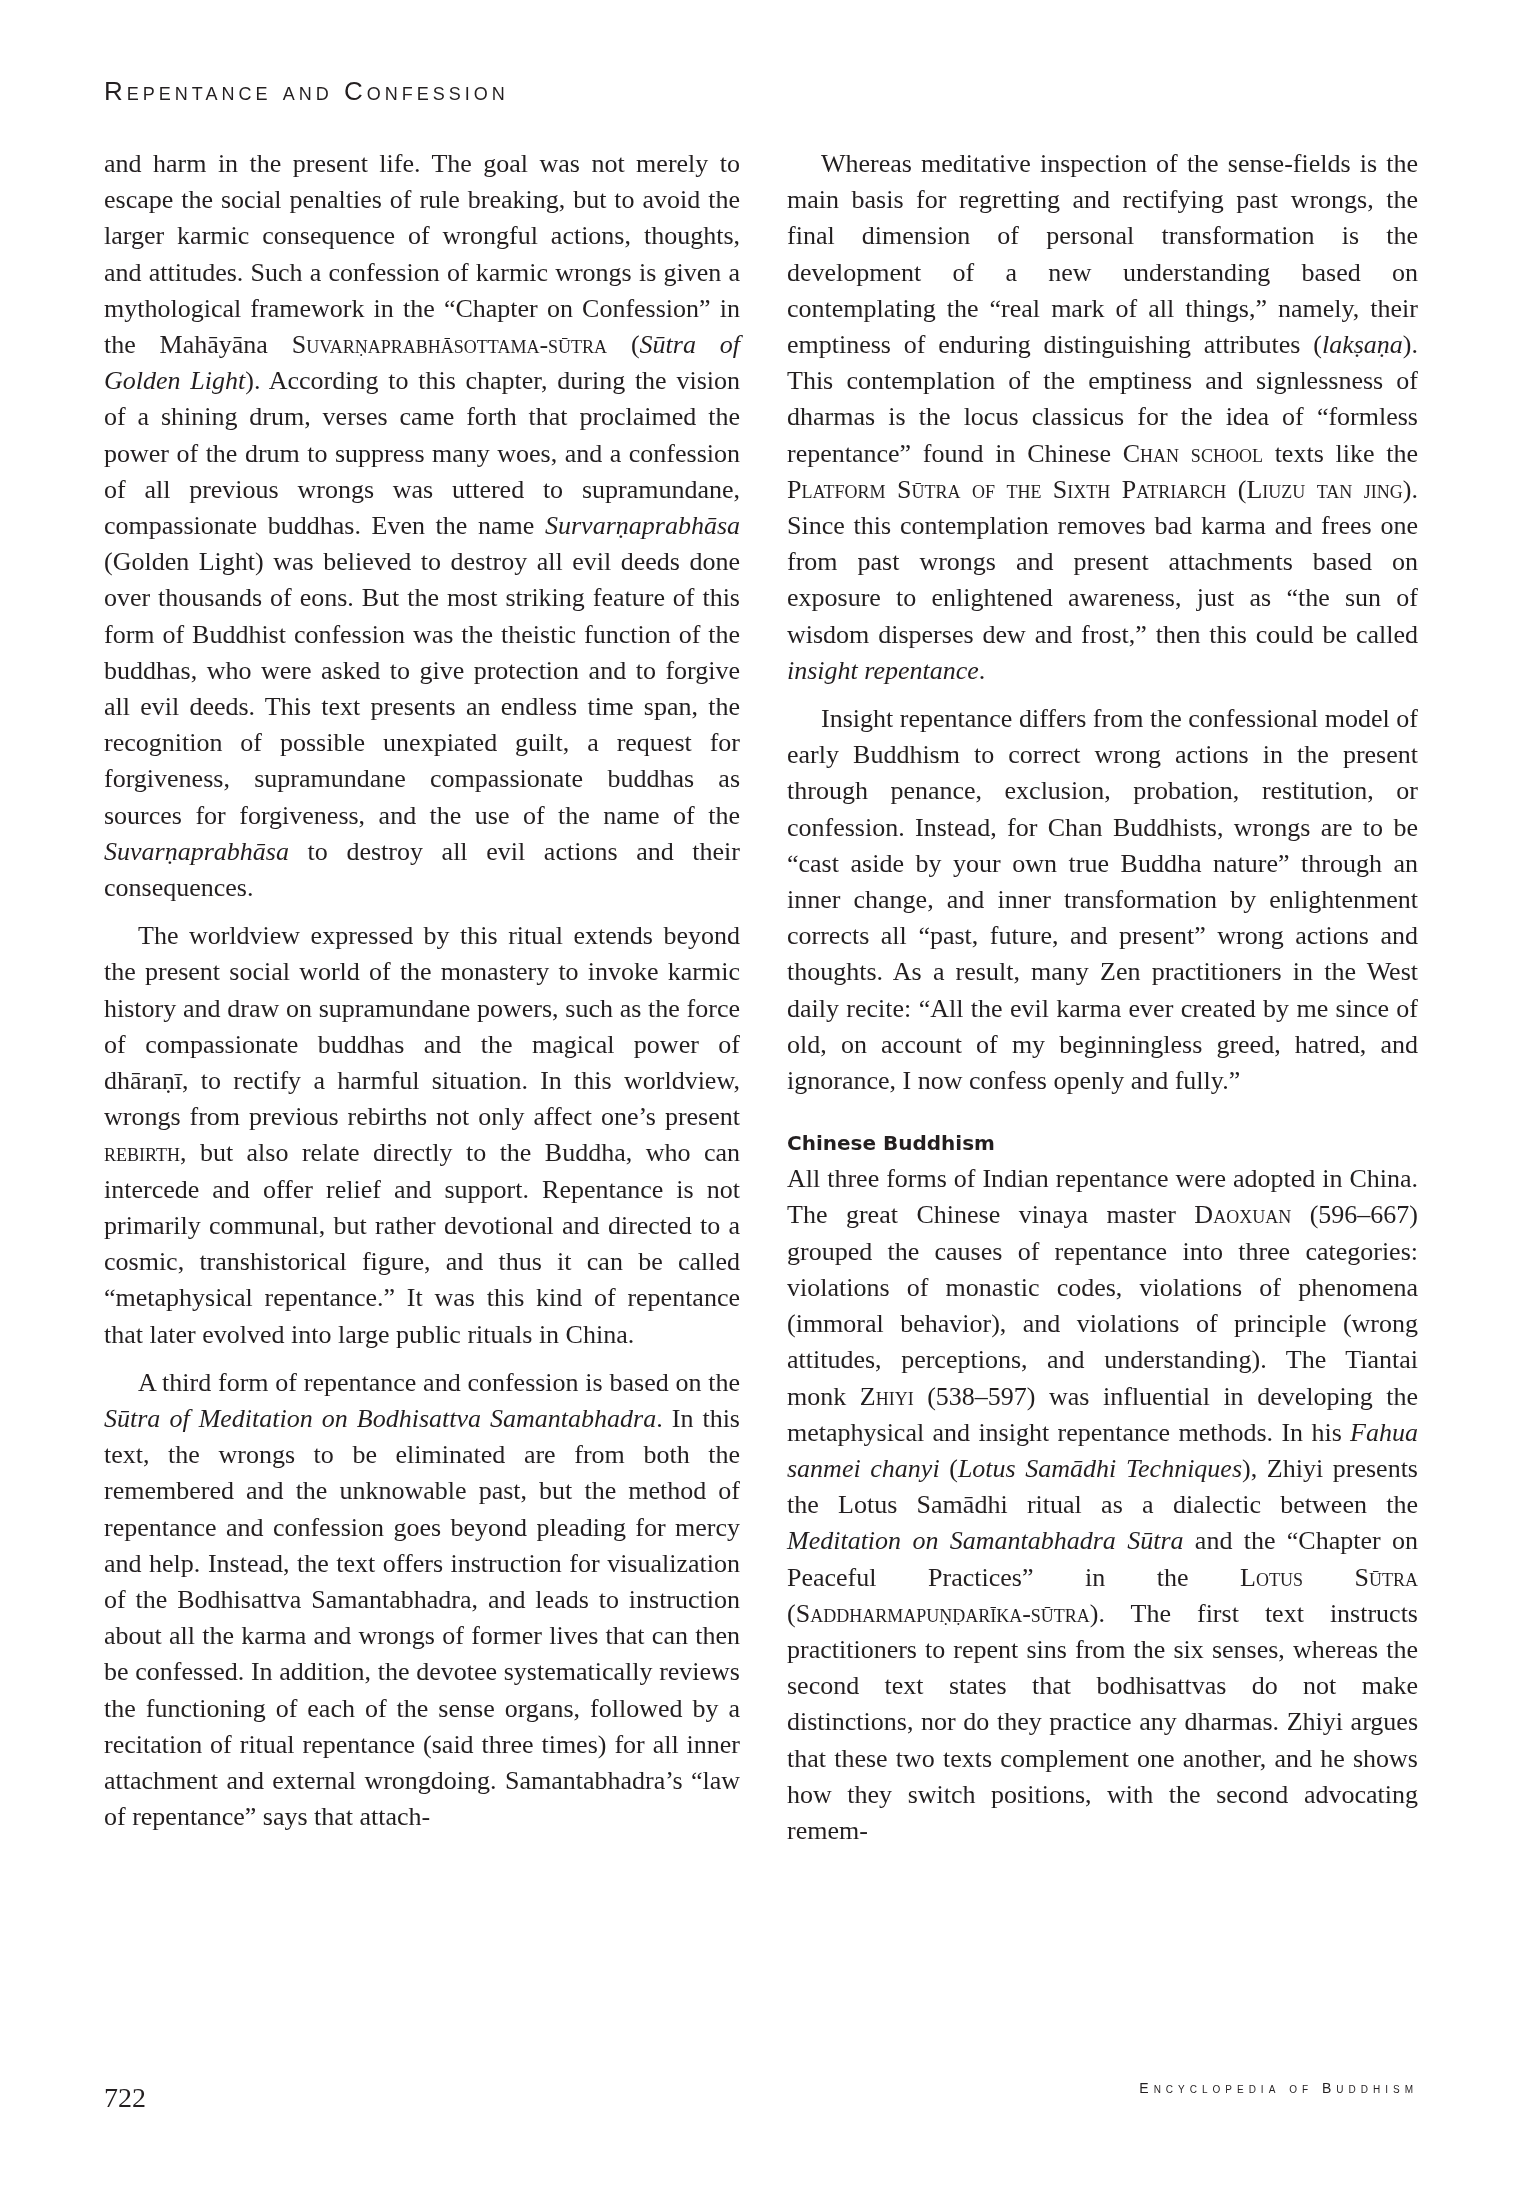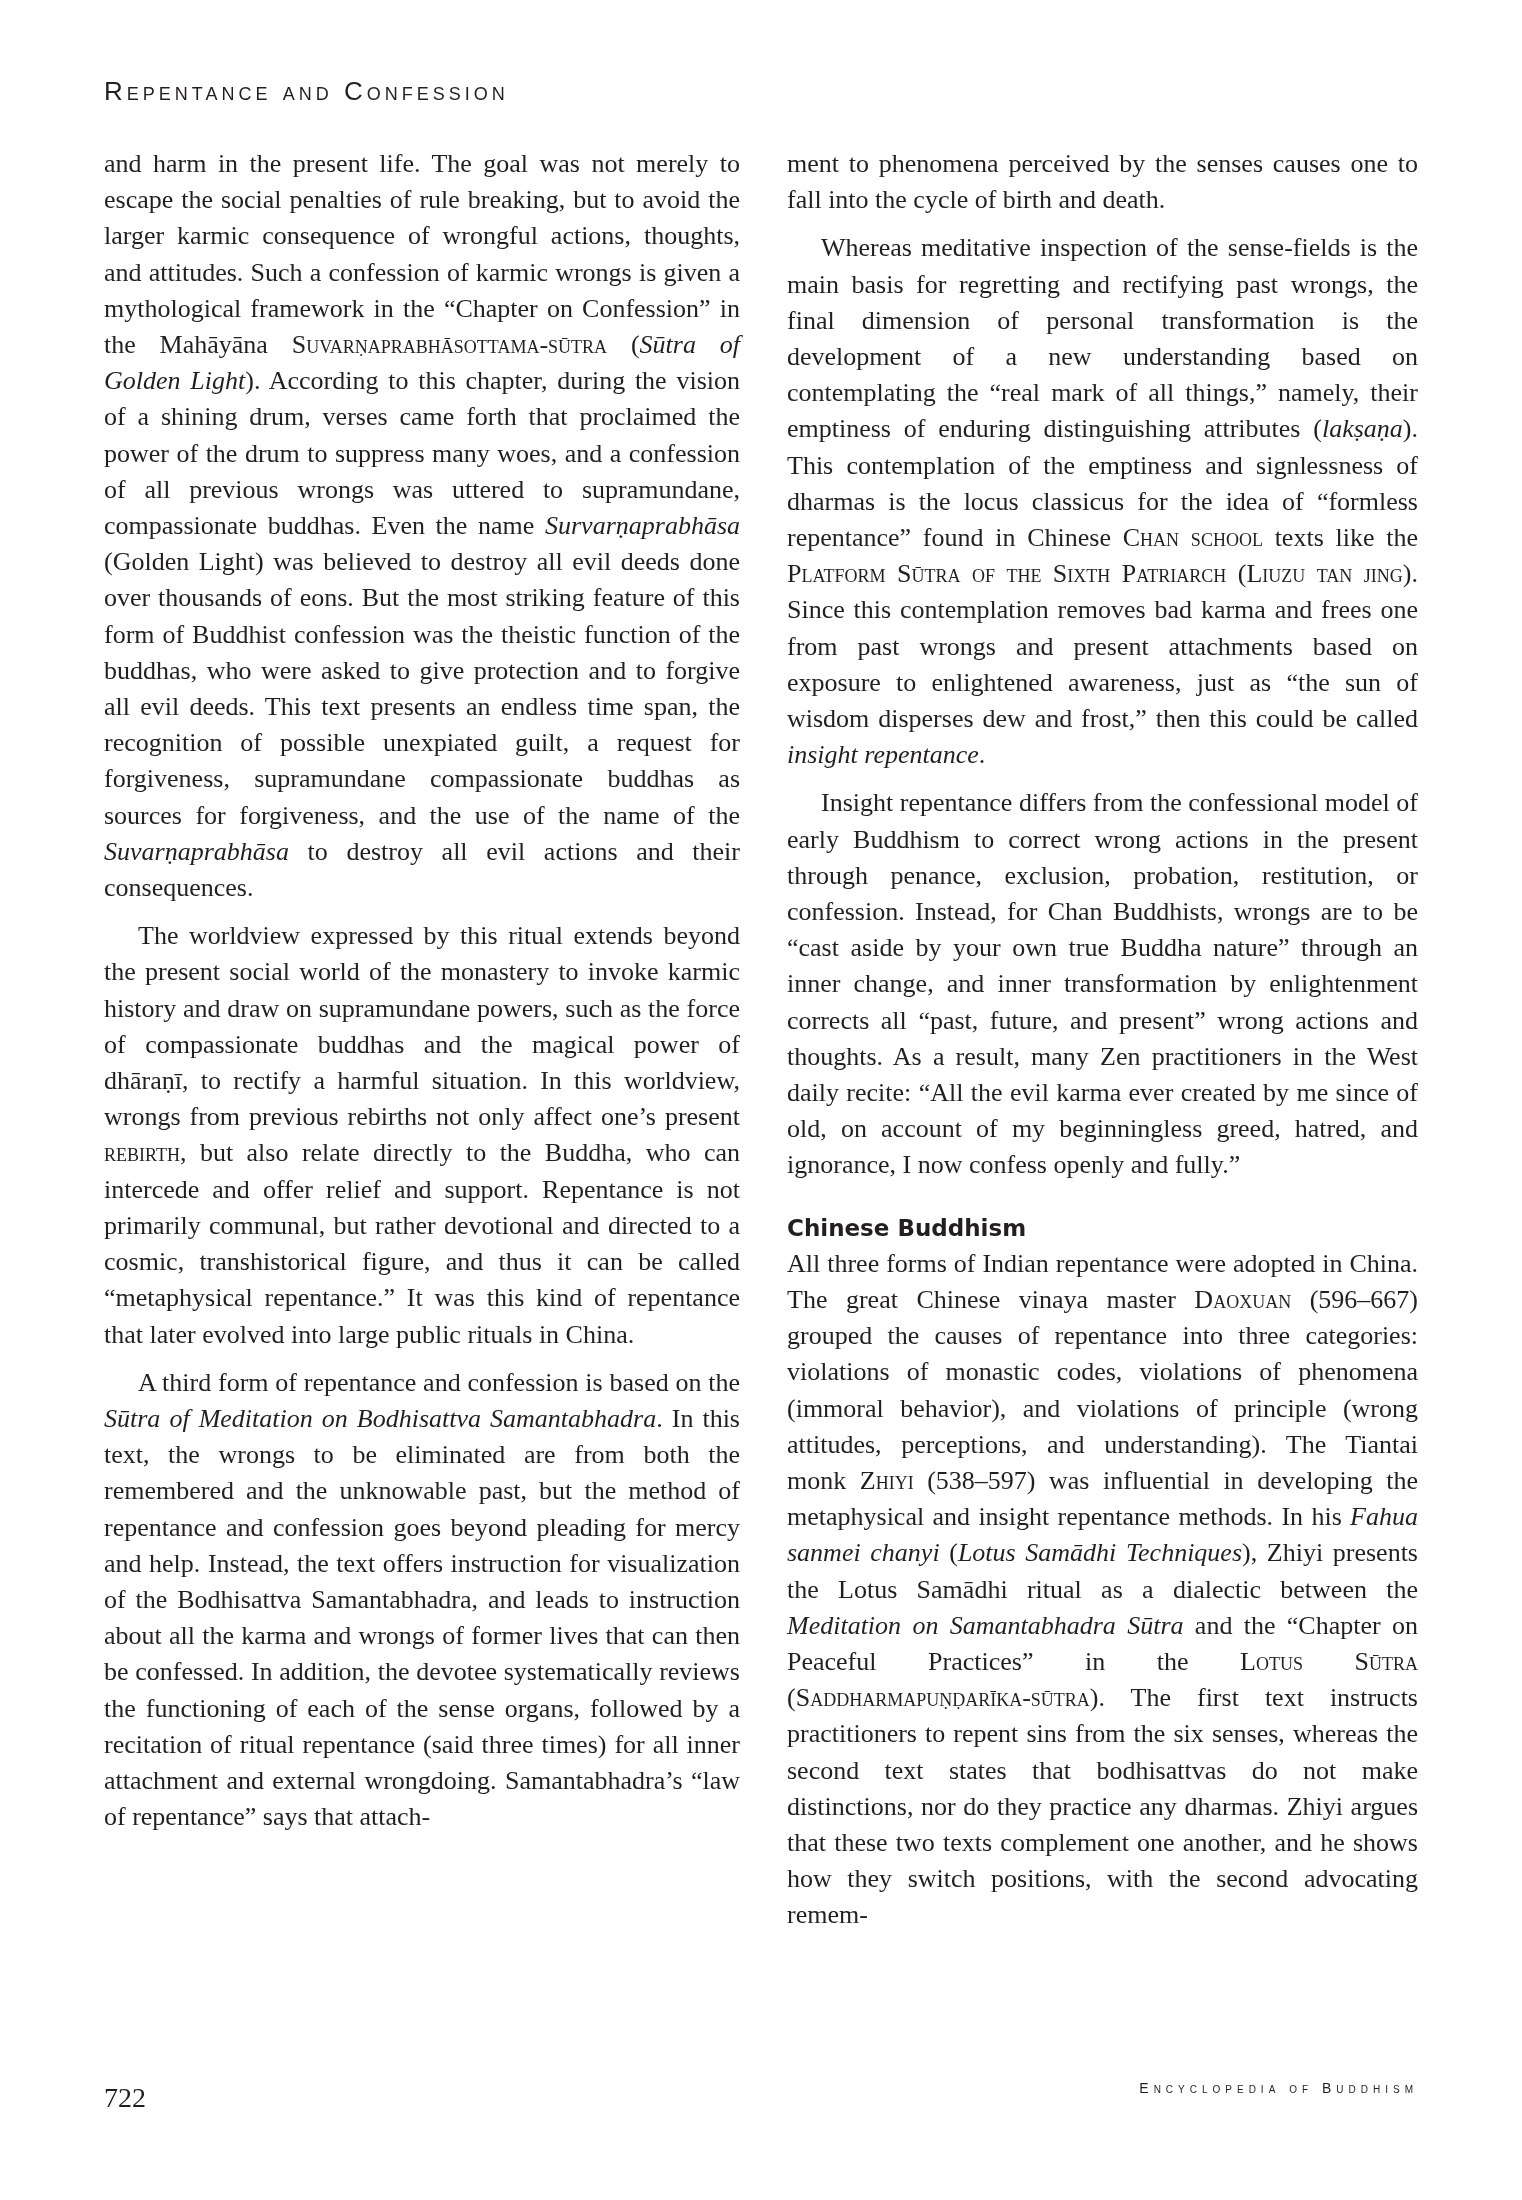--- a/index.html
+++ b/index.html
@@ -15,21 +15,21 @@
     text-align: justify; hyphens: manual;
   }
   .col.left { left: 104px; }
   .col.right { left: 787px; width: 631px; }
   .col p { margin: 0 0 12px 0; }
   .col p.indent { text-indent: 34px; }
   .col p.cont { text-indent: 0; }
   .sc { font-variant: small-caps; }
   .it { font-style: italic; }
   .section-heading {
-    font-family: "DejaVu Sans", sans-serif; font-weight: bold; font-size: 23px;
+    font-family: "DejaVu Sans", sans-serif; font-weight: bold; font-size: 20px;
     margin: 28px 0 2px 0; line-height: 32px; text-align: left;
   }
   .folio {
     position: absolute; left: 104px; top: 2082px;
     font-family: "Liberation Serif", serif; font-size: 28px;
   }
   .footer-title {
     position: absolute; right: 104px; top: 2080px;
     font-family: "Liberation Sans", sans-serif; font-size: 14px;
     letter-spacing: 5px; font-variant: small-caps;
@@ -40,21 +40,20 @@
 
 <div class="running-head">Repentance and Confession</div>
 
 <div class="col left">
   <p class="cont"><span>and harm in the present life. The goal was not merely to escape the social penalties of rule breaking, but to avoid the larger karmic consequence of wrongful actions, thoughts, and attitudes. Such a confession of karmic wrongs is given a mythological framework in the “Chapter on Confession” in the Mahāyāna </span><span class="sc">Suvarṇaprabhāsottama-sūtra</span><span> (</span><span class="it">Sūtra of Golden Light</span><span>). According to this chapter, during the vision of a shining drum, verses came forth that proclaimed the power of the drum to suppress many woes, and a confession of all previous wrongs was uttered to supramundane, compassionate buddhas. Even the name </span><span class="it">Survarṇaprabhāsa</span><span> (Golden Light) was believed to destroy all evil deeds done over thousands of eons. But the most striking feature of this form of Buddhist confession was the theistic function of the buddhas, who were asked to give protection and to forgive all evil deeds. This text presents an endless time span, the recognition of possible unexpiated guilt, a request for forgiveness, supramundane compassionate buddhas as sources for forgiveness, and the use of the name of the </span><span class="it">Suvarṇaprabhāsa</span><span> to destroy all evil actions and their consequences.</span></p>
   <p class="indent"><span>The worldview expressed by this ritual extends beyond the present social world of the monastery to invoke karmic history and draw on supramundane powers, such as the force of compassionate buddhas and the magical power of dhāraṇī, to rectify a harmful situation. In this worldview, wrongs from previous rebirths not only affect one’s present </span><span class="sc">rebirth</span><span>, but also relate directly to the Buddha, who can intercede and offer relief and support. Repentance is not primarily communal, but rather devotional and directed to a cosmic, transhistorical figure, and thus it can be called “metaphysical repentance.” It was this kind of repentance that later evolved into large public rituals in China.</span></p>
   <p class="indent"><span>A third form of repentance and confession is based on the </span><span class="it">Sūtra of Meditation on Bodhisattva Samantabhadra</span><span>. In this text, the wrongs to be eliminated are from both the remembered and the unknowable past, but the method of repentance and confession goes beyond pleading for mercy and help. Instead, the text offers instruction for visualization of the Bodhisattva Samantabhadra, and leads to instruction about all the karma and wrongs of former lives that can then be confessed. In addition, the devotee systematically reviews the functioning of each of the sense organs, followed by a recitation of ritual repentance (said three times) for all inner attachment and external wrongdoing. Samantabhadra’s “law of repentance” says that attach-</span></p>
 </div>
 
 <div class="col right">
-  <p class="cont"><span>ment to phenomena perceived by the senses causes one to fall into the cycle of birth and death.</span></p>
   <p class="indent"><span>Whereas meditative inspection of the sense-fields is the main basis for regretting and rectifying past wrongs, the final dimension of personal transformation is the development of a new understanding based on contemplating the “real mark of all things,” namely, their emptiness of enduring distinguishing attributes (</span><span class="it">lakṣaṇa</span><span>). This contemplation of the emptiness and signlessness of dharmas is the locus classicus for the idea of “formless repentance” found in Chinese </span><span class="sc">Chan school</span><span> texts like the </span><span class="sc">Platform Sūtra of the Sixth Patriarch</span><span> (</span><span class="sc">Liuzu tan jing</span><span>). Since this contemplation removes bad karma and frees one from past wrongs and present attachments based on exposure to enlightened awareness, just as “the sun of wisdom disperses dew and frost,” then this could be called </span><span class="it">insight repentance</span><span>.</span></p>
   <p class="indent"><span>Insight repentance differs from the confessional model of early Buddhism to correct wrong actions in the present through penance, exclusion, probation, restitution, or confession. Instead, for Chan Buddhists, wrongs are to be “cast aside by your own true Buddha nature” through an inner change, and inner transformation by enlightenment corrects all “past, future, and present” wrong actions and thoughts. As a result, many Zen practitioners in the West daily recite: “All the evil karma ever created by me since of old, on account of my beginningless greed, hatred, and ignorance, I now confess openly and fully.”</span></p>
   <div class="section-heading">Chinese Buddhism</div>
   <p class="cont"><span>All three forms of Indian repentance were adopted in China. The great Chinese vinaya master </span><span class="sc">Daoxuan</span><span> (596–667) grouped the causes of repentance into three categories: violations of monastic codes, violations of phenomena (immoral behavior), and violations of principle (wrong attitudes, perceptions, and understanding). The Tiantai monk </span><span class="sc">Zhiyi</span><span> (538–597) was influential in developing the metaphysical and insight repentance methods. In his </span><span class="it">Fahua sanmei chanyi</span><span> (</span><span class="it">Lotus Samādhi Techniques</span><span>), Zhiyi presents the Lotus Samādhi ritual as a dialectic between the </span><span class="it">Meditation on Samantabhadra Sūtra</span><span> and the “Chapter on Peaceful Practices” in the </span><span class="sc">Lotus Sūtra</span><span> (</span><span class="sc">Saddharmapuṇḍarīka-sūtra</span><span>). The first text instructs practitioners to repent sins from the six senses, whereas the second text states that bodhisattvas do not make distinctions, nor do they practice any dharmas. Zhiyi argues that these two texts complement one another, and he shows how they switch positions, with the second advocating remem-</span></p>
 </div>
 
 <div class="folio">722</div>
 <div class="footer-title">Encyclopedia of Buddhism</div>
 
 </body></html>

